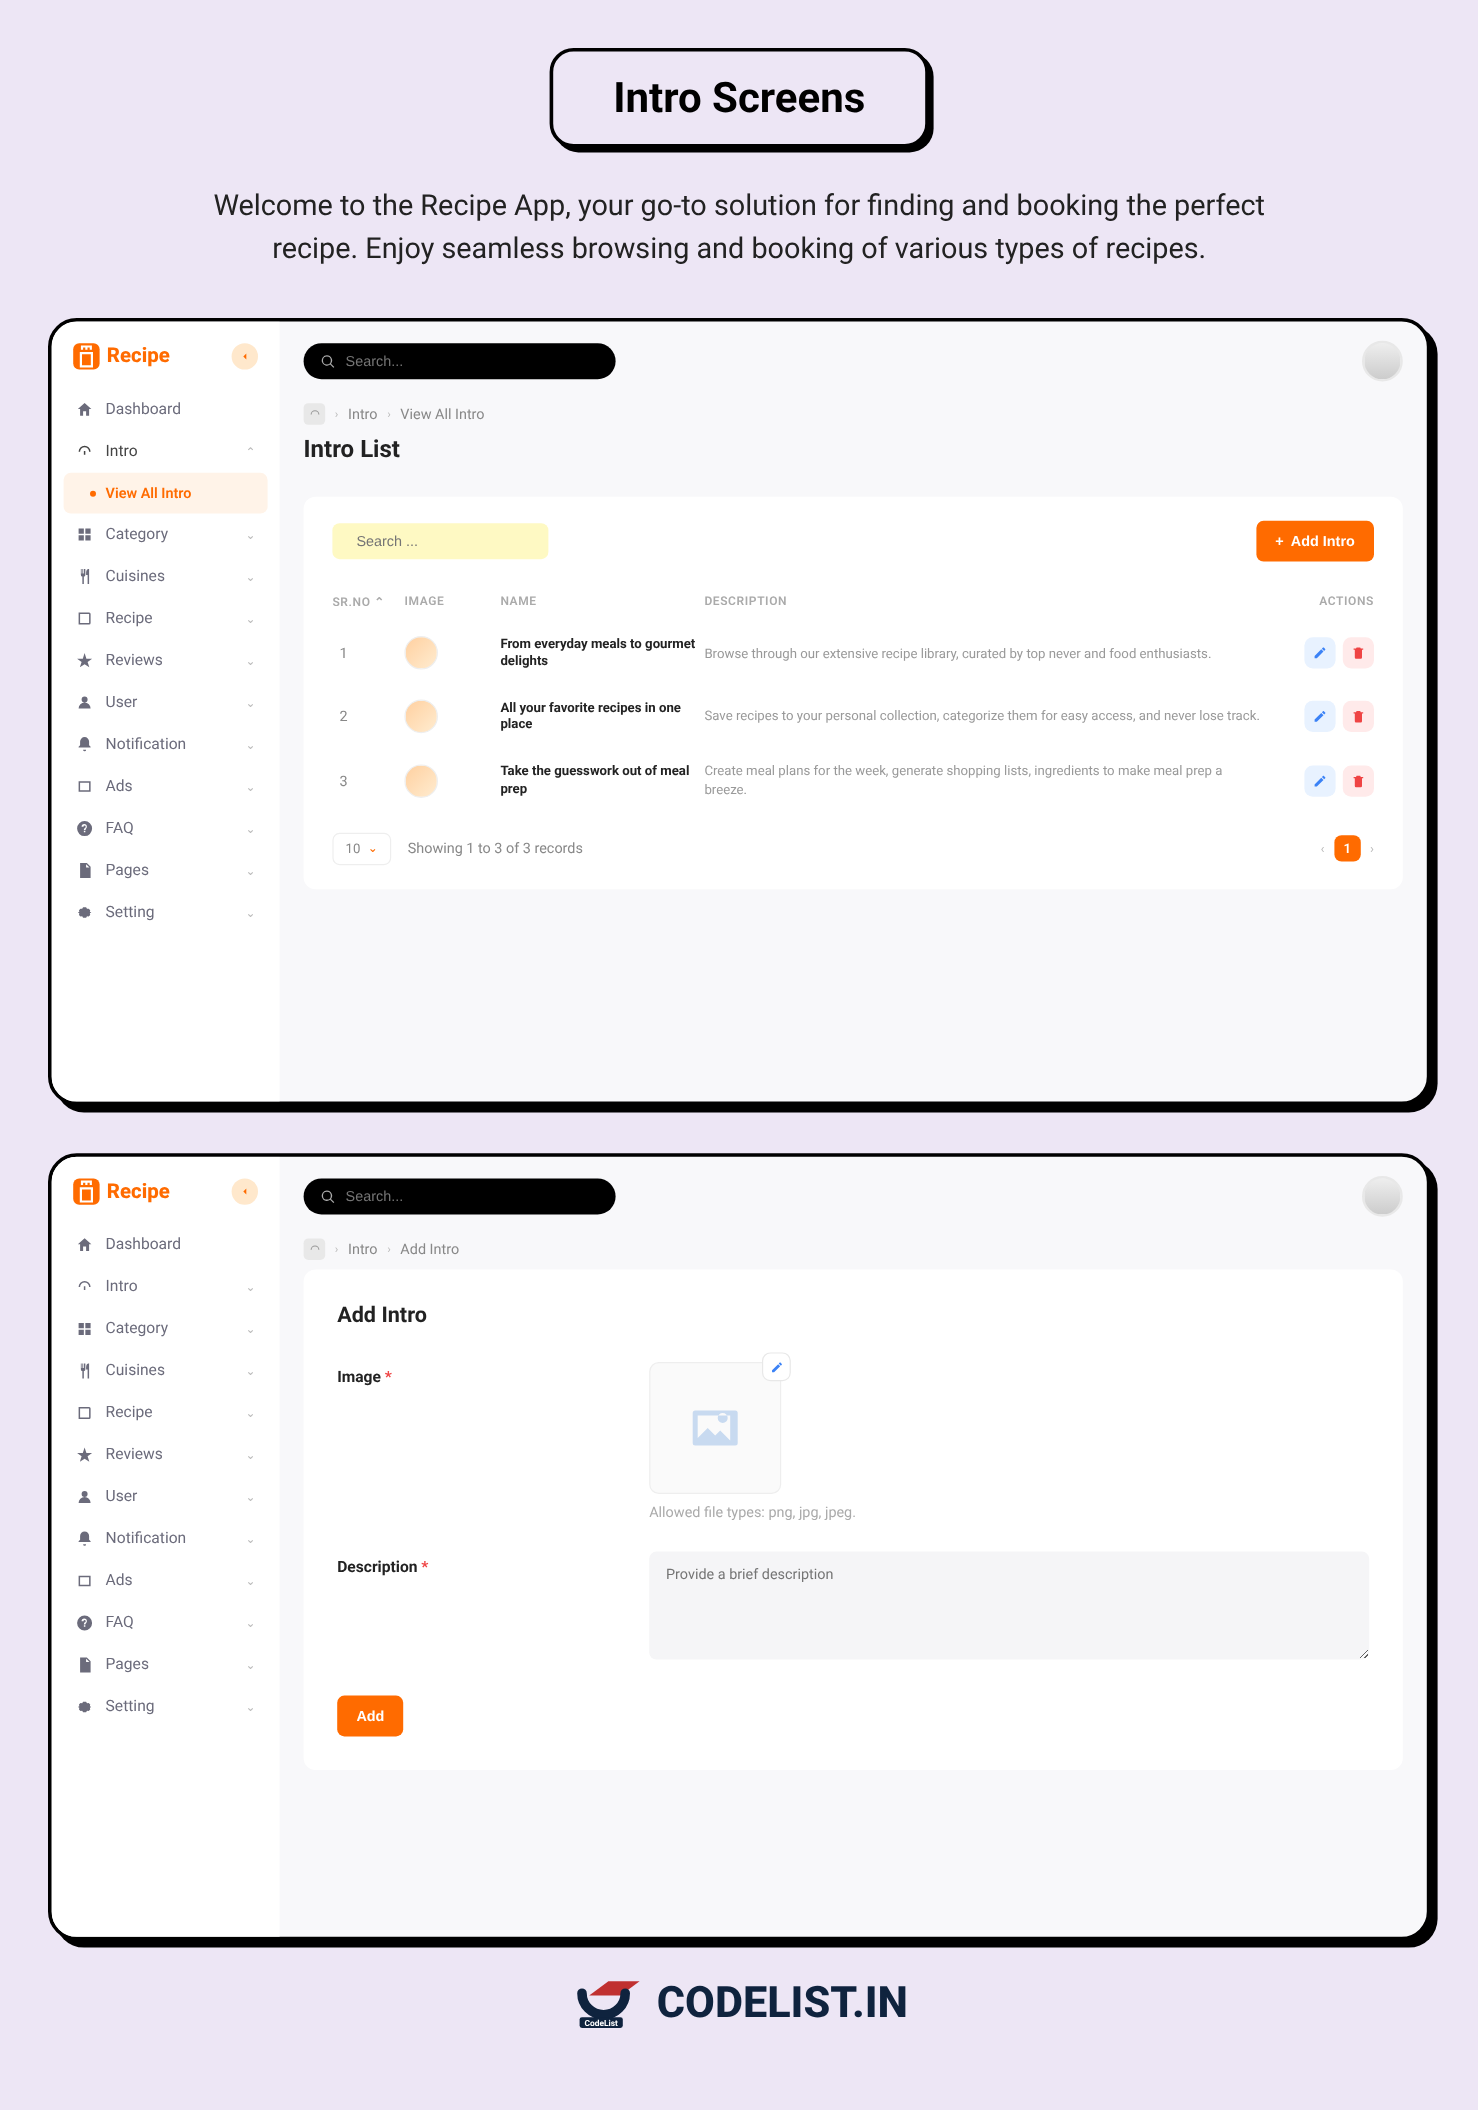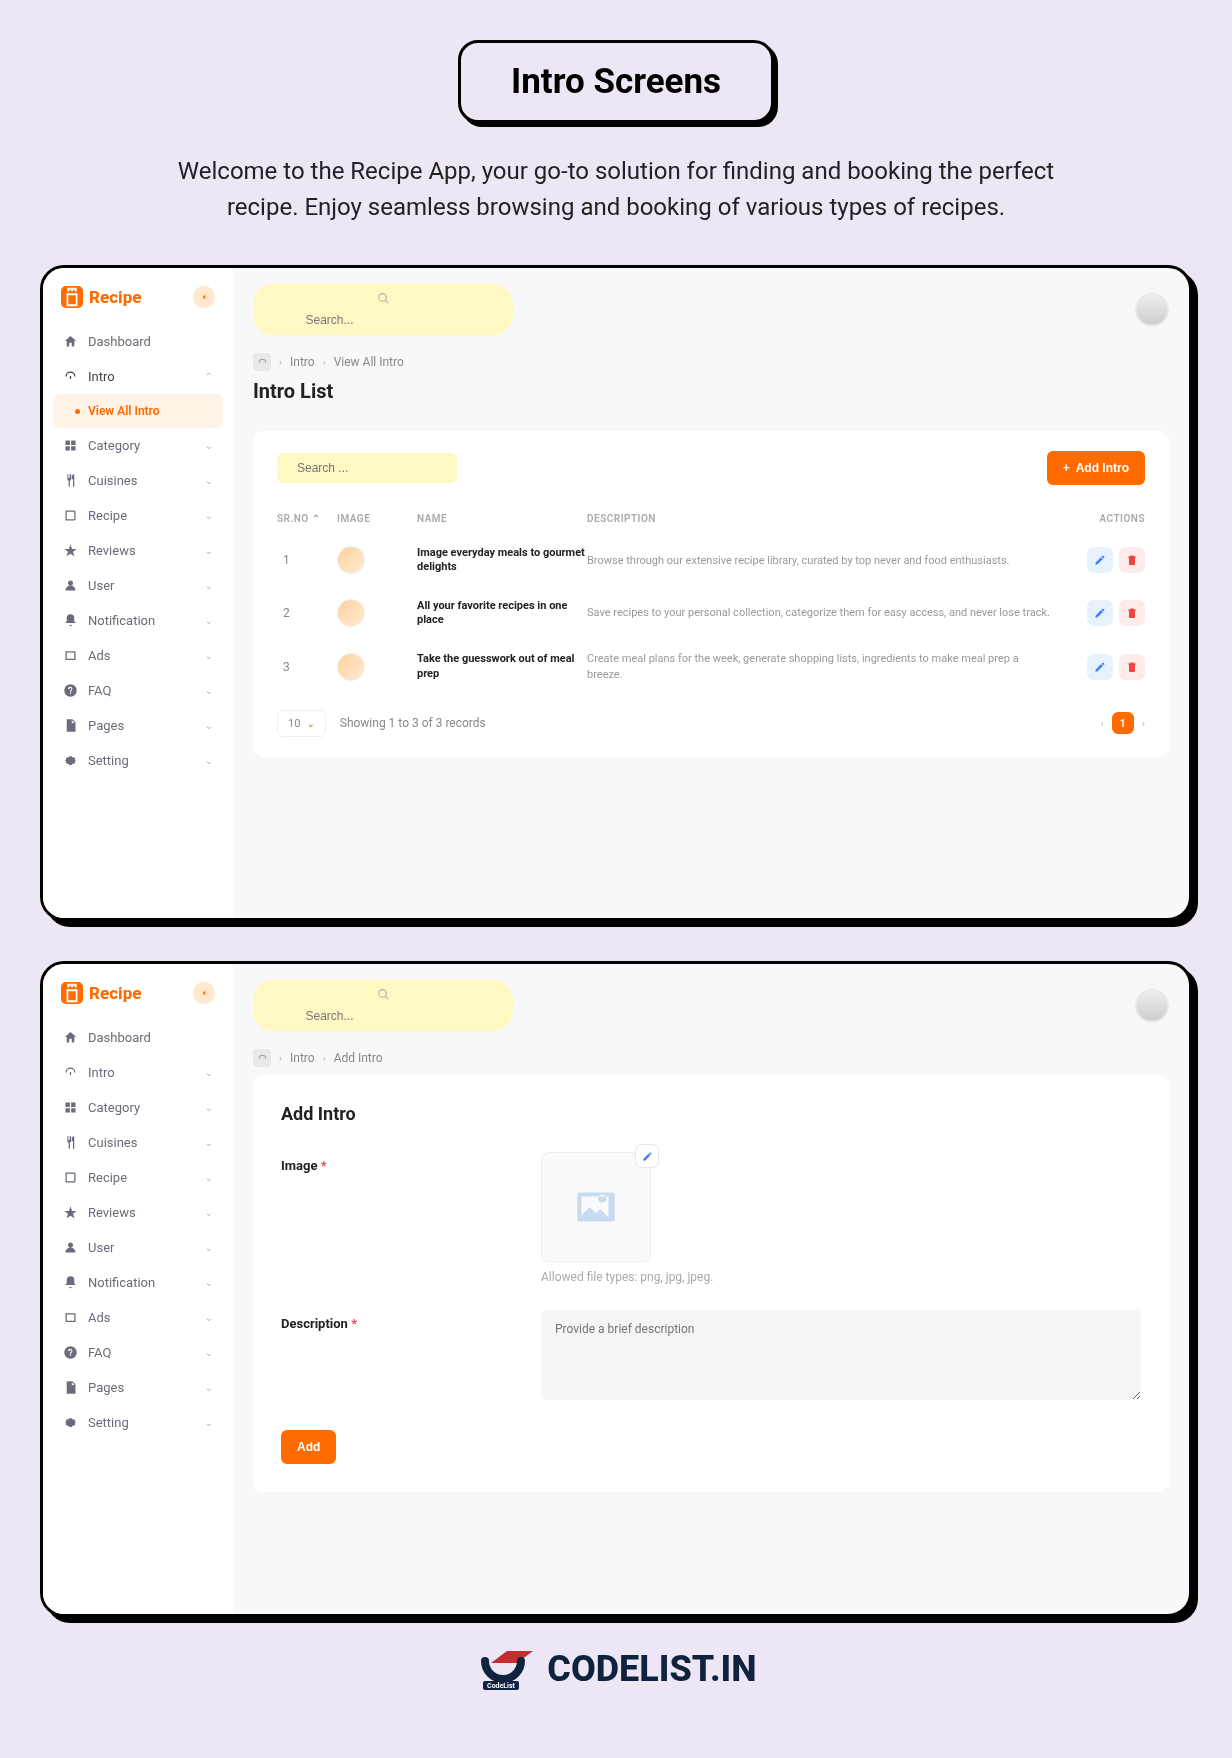--- a/index.html
+++ b/index.html
@@ -102,25 +102,24 @@
 .main {
   flex: 1;
   padding: 16px 20px;
 }
 .topbar {
   display: flex; align-items: center; justify-content: space-between;
   margin-bottom: 18px;
 }
 .search-wrap {
   display: flex; align-items: center; gap: 8px;
-  background: #fef9c3;
+  background: #000000;
   border-radius: 20px;
   padding: 8px 14px;
   width: 260px;
-  flex-direction: column;
 }
 .search-wrap svg { width: 13px; height: 13px; fill: #aaa; }
 .search-wrap input {
   border: none; outline: none; font-size: 12px; background: transparent;
   color: #888; flex: 1;
 }
 .avatar {
   width: 34px; height: 34px; border-radius: 50%;
   background: linear-gradient(#eee, #ccc);
   border: 2px solid #e8e8e8;
@@ -457,21 +456,21 @@
             <div>NAME</div>
             <div>DESCRIPTION</div>
             <div style="text-align:right">ACTIONS</div>
           </div>
 
           <div class="trow">
             <div class="cell-sr">1</div>
             <div>
                 <div class="thumb"></div>
               </div>
-            <div class="cell-name">Image everyday meals to gourmet delights</div>
+            <div class="cell-name">From everyday meals to gourmet delights</div>
             <div class="cell-desc">Browse through our extensive recipe library, curated by top never and food enthusiasts.</div>
             <div class="actions">
               <div class="act-btn act-edit">
                   <svg viewBox="0 0 24 24">
                     <path d="M3 17.3V21h3.7L17.8 9.9l-3.7-3.7L3 17.3zM20.7 7c.4-.4.4-1 0-1.4l-2.3-2.3c-.4-.4-1-.4-1.4 0l-1.8 1.8 3.7 3.7L20.7 7z"></path>
                   </svg>
                 </div>
               <div class="act-btn act-del">
                   <svg viewBox="0 0 24 24">
                     <path d="M6 7h12v13a2 2 0 01-2 2H8a2 2 0 01-2-2V7zm3-4h6l1 2h4v2H4V5h4l1-2z"></path>

